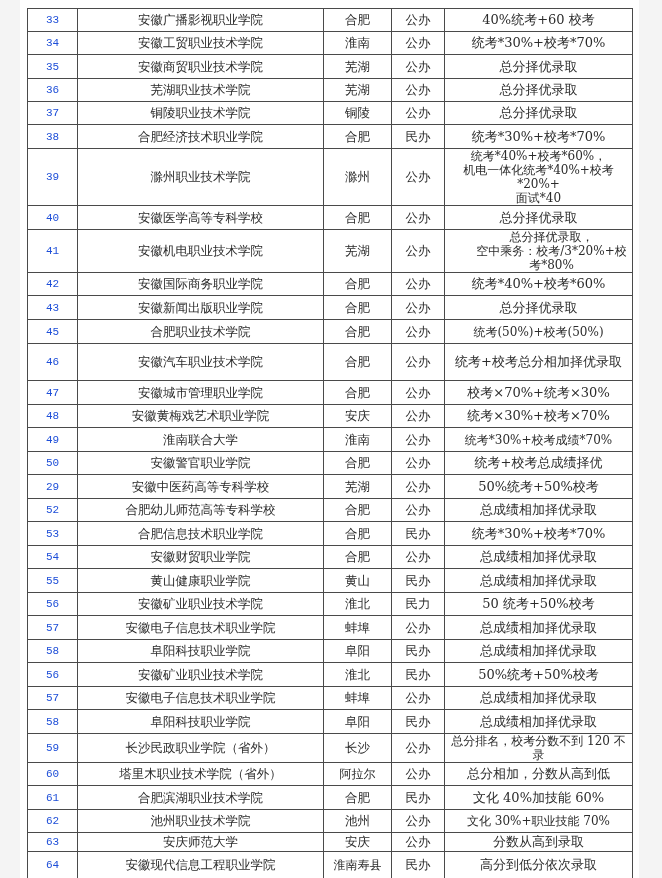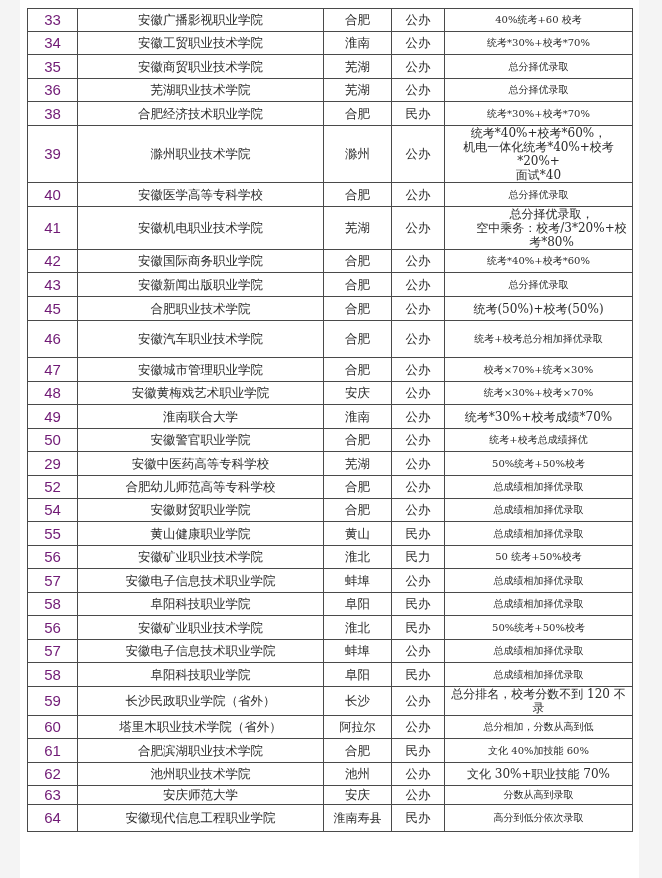--- a/index.html
+++ b/index.html
@@ -2,22 +2,22 @@
 <html><head>
 <meta charset="utf-8">
 <style>
   html, body { margin:0; padding:0; }
   body { width:662px; height:878px; background:#f4f4f4; overflow:hidden; position:relative;
          font-family:"DejaVu Serif","Liberation Serif",serif; }
   .page { position:absolute; left:20px; top:0; width:619px; height:878px; background:#ffffff; }
   table { position:absolute; left:7px; top:8px; width:605px; border-collapse:collapse; table-layout:fixed; }
   td { border:1px solid #4a4a4a; text-align:center; vertical-align:middle; color:#2b2b2b;
        font-size:12.5px; line-height:14px; padding:0 2px; overflow:hidden; white-space:nowrap; }
-  td.num { font-family:Liberation Sans, sans-serif; font-size:15px; color:#701a75; }
-  td.rule { white-space:normal; font-size:10px; line-height:14px; }
+  td.num { font-family:Liberation Mono, monospace; font-size:11px; color:#1d4ed8; }
+  td.rule { white-space:normal; font-size:13px; line-height:14px; }
   td.small { font-size:12px; }
   td.city.small { font-size:12px; }
 </style>
 </head>
 <body>
 
 <div class="page">
   <table>
     <colgroup>
       <col style="width:50px">
@@ -48,20 +48,27 @@
           <td class="type">公办</td>
           <td class="rule">总分择优录取</td>
         </tr>
         <tr style="height: 23px;">
           <td class="num">36</td>
           <td class="name">芜湖职业技术学院</td>
           <td class="city">芜湖</td>
           <td class="type">公办</td>
           <td class="rule">总分择优录取</td>
         </tr>
+        <tr style="height: 23px;">
+          <td class="num">37</td>
+          <td class="name">铜陵职业技术学院</td>
+          <td class="city">铜陵</td>
+          <td class="type">公办</td>
+          <td class="rule">总分择优录取</td>
+        </tr>
         <tr style="height: 24px;">
           <td class="num">38</td>
           <td class="name">合肥经济技术职业学院</td>
           <td class="city">合肥</td>
           <td class="type">民办</td>
           <td class="rule">统考*30%+校考*70%</td>
         </tr>
         <tr style="height: 54px;">
           <td class="num">39</td>
           <td class="name">滁州职业技术学院</td>
@@ -148,20 +155,27 @@
           <td class="city">芜湖</td>
           <td class="type">公办</td>
           <td class="rule">50%统考+50%校考</td>
         </tr>
         <tr style="height: 23px;">
           <td class="num">52</td>
           <td class="name">合肥幼儿师范高等专科学校</td>
           <td class="city">合肥</td>
           <td class="type">公办</td>
           <td class="rule">总成绩相加择优录取</td>
+        </tr>
+        <tr style="height: 24px;">
+          <td class="num">53</td>
+          <td class="name">合肥信息技术职业学院</td>
+          <td class="city">合肥</td>
+          <td class="type">民办</td>
+          <td class="rule">统考*30%+校考*70%</td>
         </tr>
         <tr style="height: 23px;">
           <td class="num">54</td>
           <td class="name">安徽财贸职业学院</td>
           <td class="city">合肥</td>
           <td class="type">公办</td>
           <td class="rule">总成绩相加择优录取</td>
         </tr>
         <tr style="height: 24px;">
           <td class="num">55</td>

